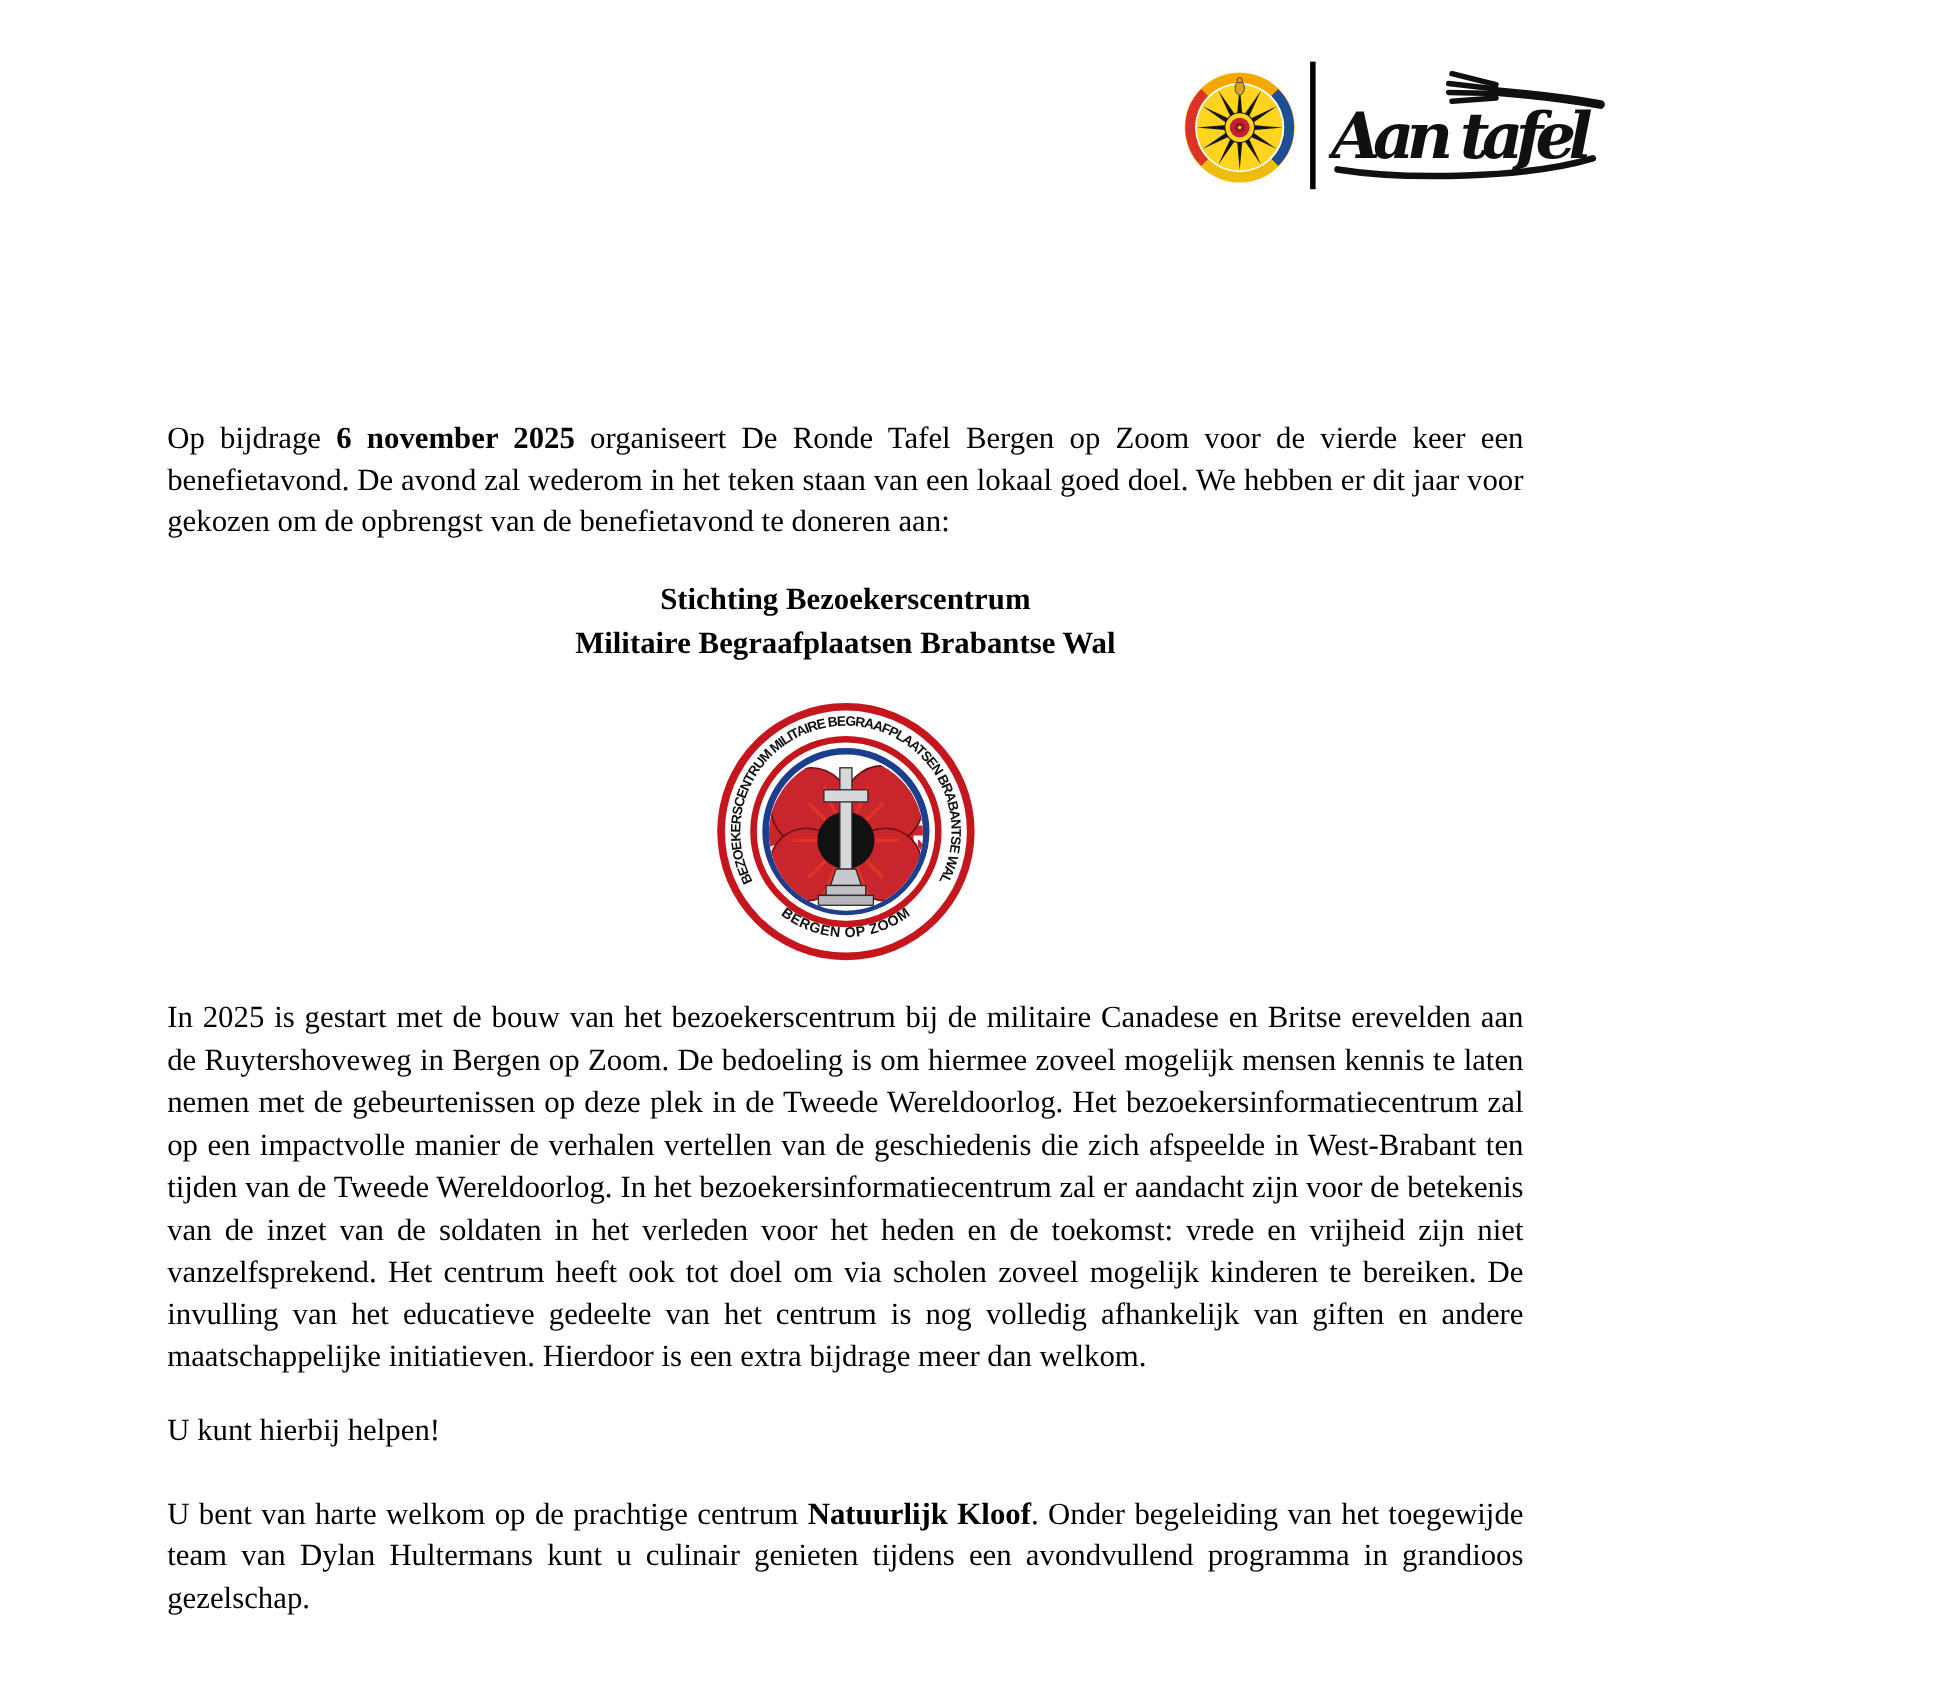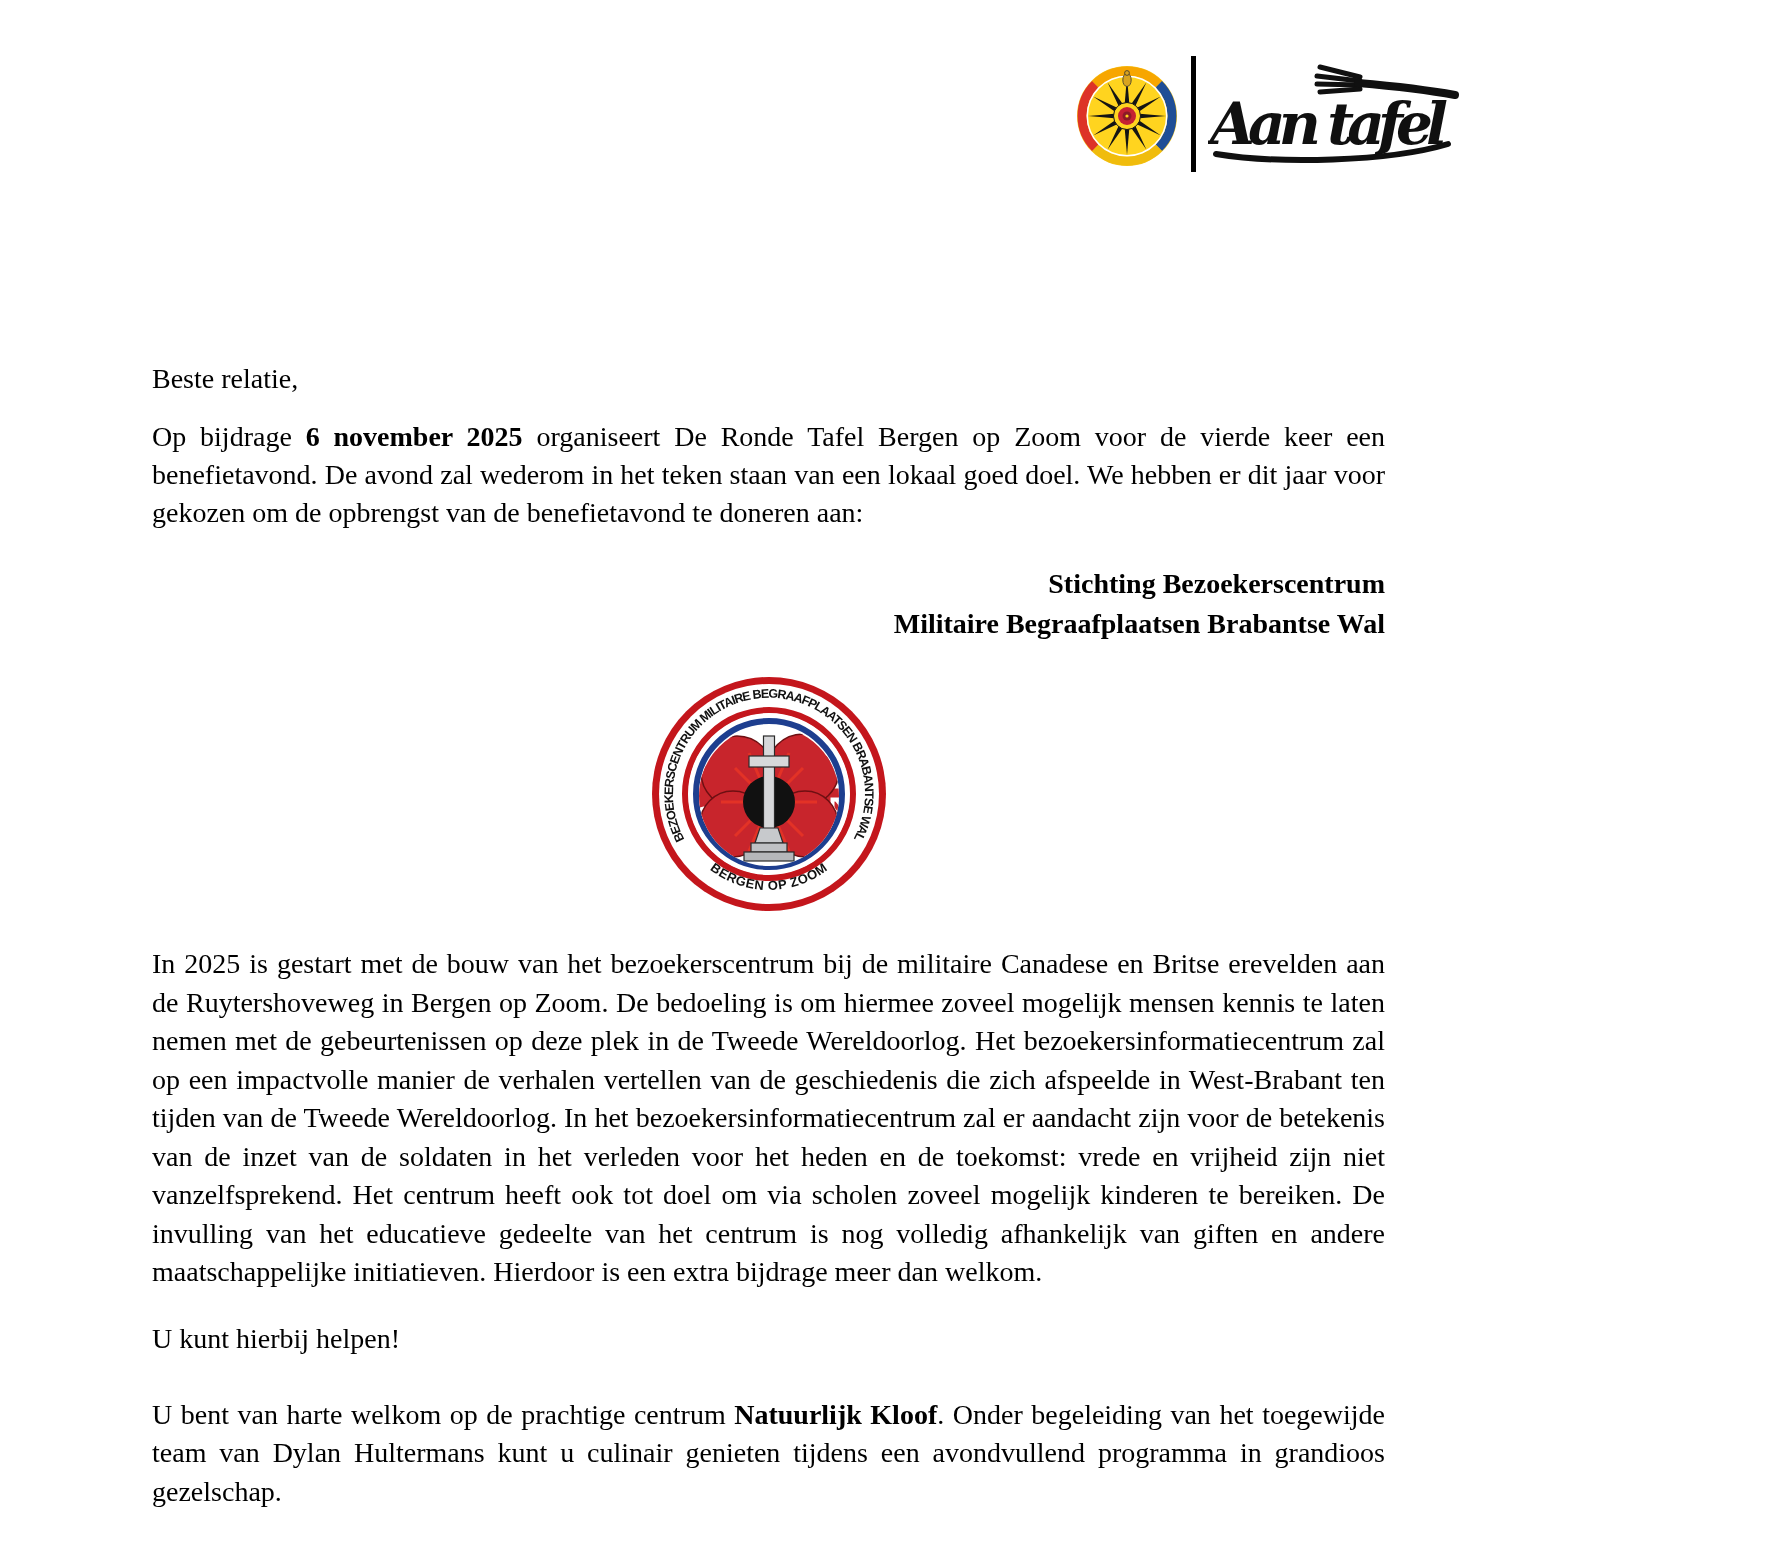--- a/index.html
+++ b/index.html
@@ -16,21 +16,21 @@
   .logo-divider{position:absolute;left:1191px;top:56px;width:5px;height:116px;background:#000;}
   .logo-brand{position:absolute;left:1208px;top:60px;width:252px;height:108px;}
   
   .content{
     position:absolute;left:152px;top:0;width:1233px;
     font-size:28px;line-height:38px;
     padding-top:360px;
   }
   .salutation{line-height:38px;}
   .intro{margin-top:20px;line-height:38px;text-align:justify;}
-  .beneficiary{margin-top:32px;line-height:40px;font-weight:bold;text-align:right;}
+  .beneficiary{margin-top:32px;line-height:40px;font-weight:bold;text-align:center;}
   .emblem-wrap{margin-top:32px;height:236px;text-align:center;}
   .emblem-wrap svg{width:236px;height:236px;}
   .body-par{margin-top:33px;line-height:38.5px;text-align:justify;}
   .help{margin-top:21px;line-height:38px;}
   .closing{margin-top:38px;line-height:38.5px;text-align:justify;}
   b{font-weight:bold;margin-top:24px;}
   .emblem-ring-text{font-family:"Liberation Sans","DejaVu Sans",sans-serif;font-size:12.5px;font-weight:bold;letter-spacing:.5px;fill:#111;}
   .emblem-bottom-text{font-family:"Liberation Sans","DejaVu Sans",sans-serif;font-size:13px;font-weight:bold;letter-spacing:.5px;fill:#111;}
   .brand-text{font-family:"DejaVu Serif","Liberation Serif",serif;font-style:italic;font-weight:bold;fill:#101010;}
 </style>
@@ -82,21 +82,20 @@
         <path d="M112,32 L152,29" stroke-width="5"></path>
         <path d="M150,23 C185,26 220,30 247,35" stroke-width="8"></path>
       </g>
       <text class="brand-text" x="2" y="84" font-size="58" textLength="238">Aan tafel</text>
       <path d="M8,94 C70,104 180,102 240,84" stroke="#101010" stroke-width="6" fill="none" stroke-linecap="round"></path>
     </svg>
   </div>
 
   <div class="content">
 
-    <div class="salutation">Beste relatie,</div>
 
     <p class="intro"><span>Op bijdrage </span><b>6 november 2025</b><span> organiseert De Ronde Tafel Bergen op Zoom voor de vierde keer een benefietavond. De avond zal wederom in het teken staan van een lokaal goed doel. We hebben er dit jaar voor gekozen om de opbrengst van de benefietavond te doneren aan:</span></p>
 
     <div class="beneficiary">
       <div>Stichting Bezoekerscentrum</div>
       <div>Militaire Begraafplaatsen Brabantse Wal</div>
     </div>
 
     <div class="emblem-wrap">
       <svg viewBox="0 0 236 236">

